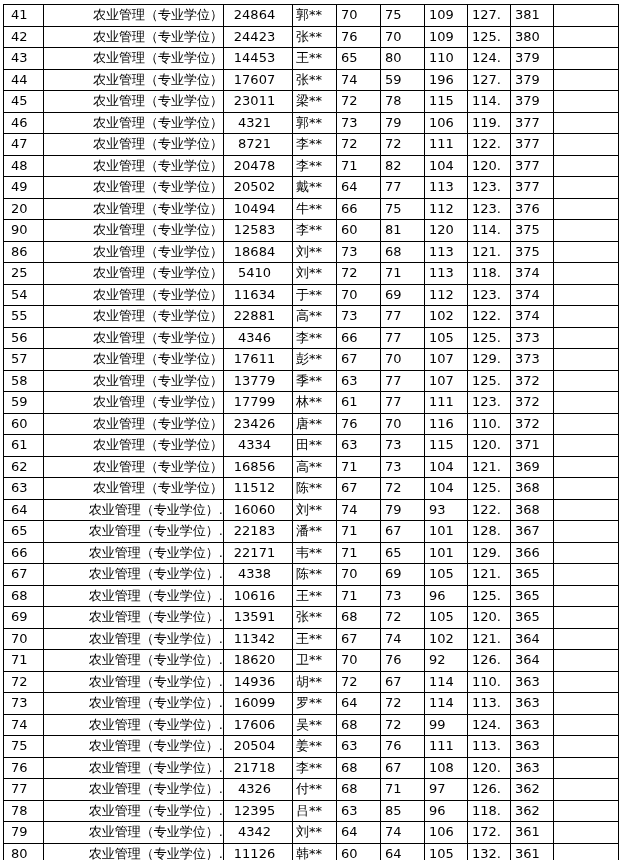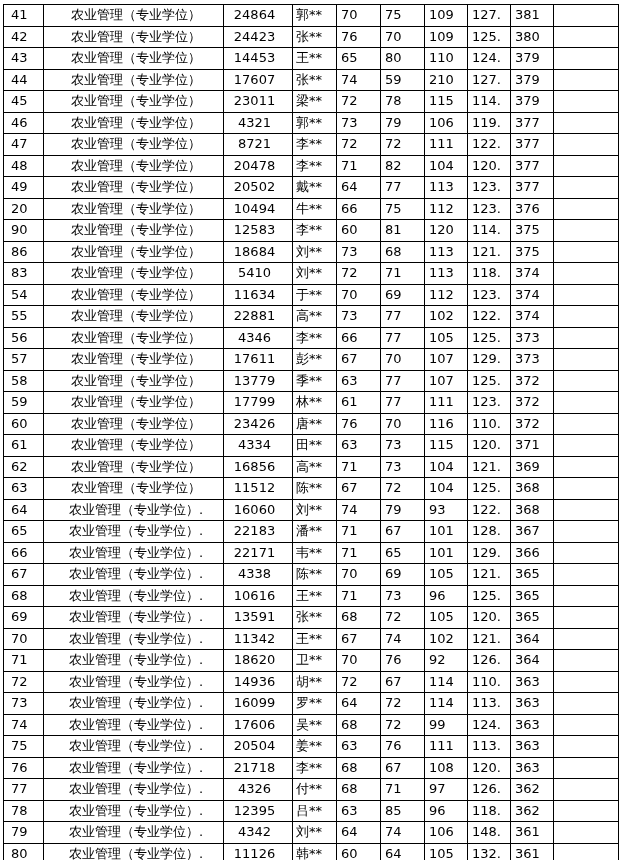--- a/index.html
+++ b/index.html
@@ -26,21 +26,21 @@
   td {
     border: 1px solid #000000;
     padding: 0;
     font-size: 13px;
     line-height: 20px;
     white-space: nowrap;
     overflow: hidden;
     vertical-align: middle;
   }
   td.c-rank         { padding-left: 7px;  text-align: left;  }
-  td.c-program      { padding-left: 5px;  text-align: center;  }
+  td.c-program      { padding-left: 5px;  text-align: right;  }
   td.c-candidate-id { padding-right: 7px; text-align: center; }
   td.c-name         { padding-left: 3px;  text-align: left;  }
   td.c-score-1,
   td.c-score-2,
   td.c-score-3,
   td.c-score-4,
   td.c-total        { padding-left: 4px;  text-align: left;  }
   td.c-note         { }
 </style>
 </head>
@@ -96,21 +96,21 @@
         <td class="c-total" data-name="total-cell">379</td>
         <td class="c-note" data-name="note-cell"></td>
       </tr>
       <tr data-name="table-row">
         <td class="c-rank" data-name="rank-cell">44</td>
         <td class="c-program" data-name="program-cell">农业管理（专业学位）</td>
         <td class="c-candidate-id" data-name="candidate-id-cell">17607</td>
         <td class="c-name" data-name="name-cell">张**</td>
         <td class="c-score-1" data-name="score-1-cell">74</td>
         <td class="c-score-2" data-name="score-2-cell">59</td>
-        <td class="c-score-3" data-name="score-3-cell">210</td>
+        <td class="c-score-3" data-name="score-3-cell">196</td>
         <td class="c-score-4" data-name="score-4-cell">127.</td>
         <td class="c-total" data-name="total-cell">379</td>
         <td class="c-note" data-name="note-cell"></td>
       </tr>
       <tr data-name="table-row">
         <td class="c-rank" data-name="rank-cell">45</td>
         <td class="c-program" data-name="program-cell">农业管理（专业学位）</td>
         <td class="c-candidate-id" data-name="candidate-id-cell">23011</td>
         <td class="c-name" data-name="name-cell">梁**</td>
         <td class="c-score-1" data-name="score-1-cell">72</td>
@@ -198,21 +198,21 @@
         <td class="c-candidate-id" data-name="candidate-id-cell">18684</td>
         <td class="c-name" data-name="name-cell">刘**</td>
         <td class="c-score-1" data-name="score-1-cell">73</td>
         <td class="c-score-2" data-name="score-2-cell">68</td>
         <td class="c-score-3" data-name="score-3-cell">113</td>
         <td class="c-score-4" data-name="score-4-cell">121.</td>
         <td class="c-total" data-name="total-cell">375</td>
         <td class="c-note" data-name="note-cell"></td>
       </tr>
       <tr data-name="table-row">
-        <td class="c-rank" data-name="rank-cell">83</td>
+        <td class="c-rank" data-name="rank-cell">25</td>
         <td class="c-program" data-name="program-cell">农业管理（专业学位）</td>
         <td class="c-candidate-id" data-name="candidate-id-cell">5410</td>
         <td class="c-name" data-name="name-cell">刘**</td>
         <td class="c-score-1" data-name="score-1-cell">72</td>
         <td class="c-score-2" data-name="score-2-cell">71</td>
         <td class="c-score-3" data-name="score-3-cell">113</td>
         <td class="c-score-4" data-name="score-4-cell">118.</td>
         <td class="c-total" data-name="total-cell">374</td>
         <td class="c-note" data-name="note-cell"></td>
       </tr>
@@ -517,21 +517,21 @@
         <td class="c-note" data-name="note-cell"></td>
       </tr>
       <tr data-name="table-row">
         <td class="c-rank" data-name="rank-cell">79</td>
         <td class="c-program" data-name="program-cell">农业管理（专业学位）.</td>
         <td class="c-candidate-id" data-name="candidate-id-cell">4342</td>
         <td class="c-name" data-name="name-cell">刘**</td>
         <td class="c-score-1" data-name="score-1-cell">64</td>
         <td class="c-score-2" data-name="score-2-cell">74</td>
         <td class="c-score-3" data-name="score-3-cell">106</td>
-        <td class="c-score-4" data-name="score-4-cell">148.</td>
+        <td class="c-score-4" data-name="score-4-cell">172.</td>
         <td class="c-total" data-name="total-cell">361</td>
         <td class="c-note" data-name="note-cell"></td>
       </tr>
       <tr data-name="table-row">
         <td class="c-rank" data-name="rank-cell">80</td>
         <td class="c-program" data-name="program-cell">农业管理（专业学位）.</td>
         <td class="c-candidate-id" data-name="candidate-id-cell">11126</td>
         <td class="c-name" data-name="name-cell">韩**</td>
         <td class="c-score-1" data-name="score-1-cell">60</td>
         <td class="c-score-2" data-name="score-2-cell">64</td>

